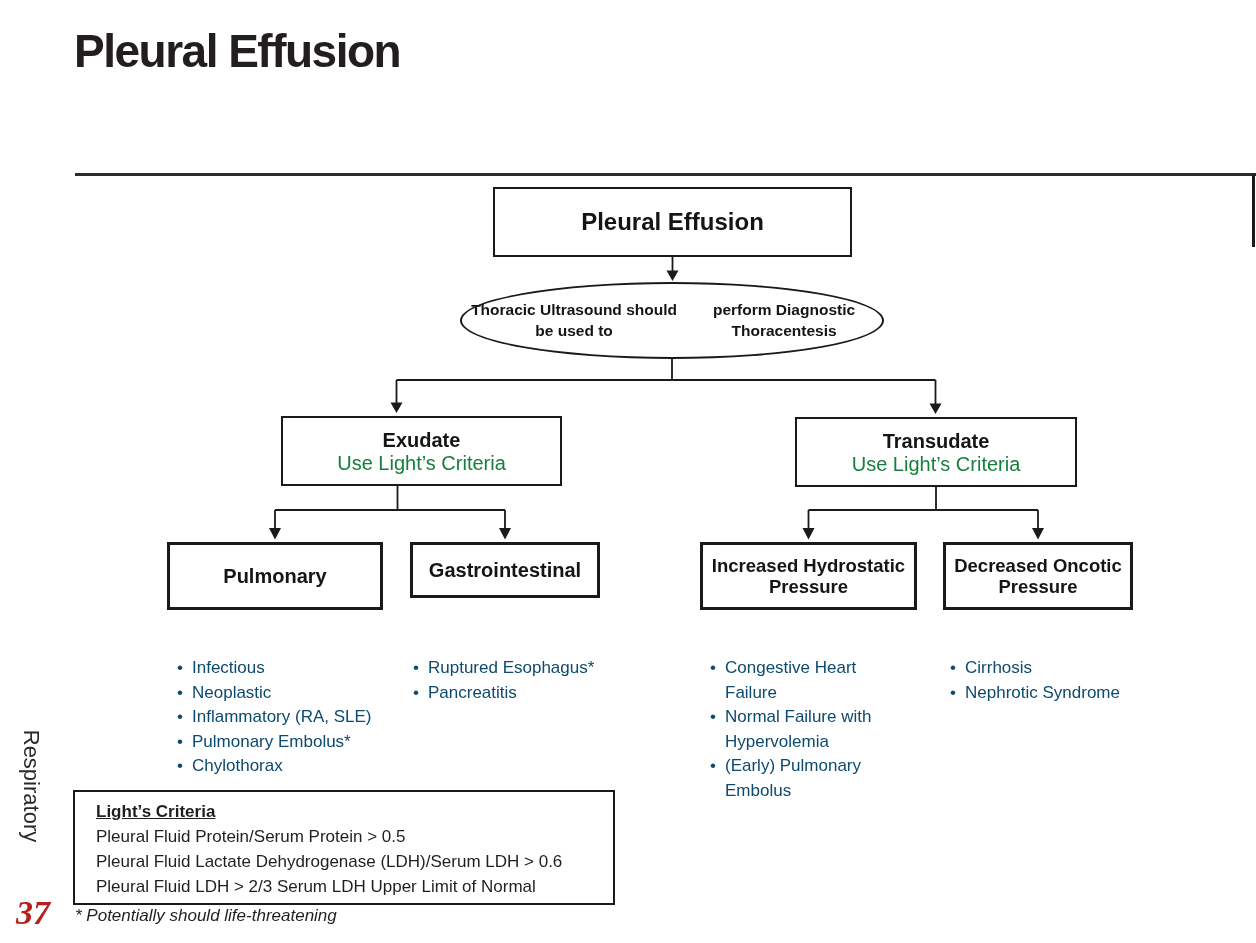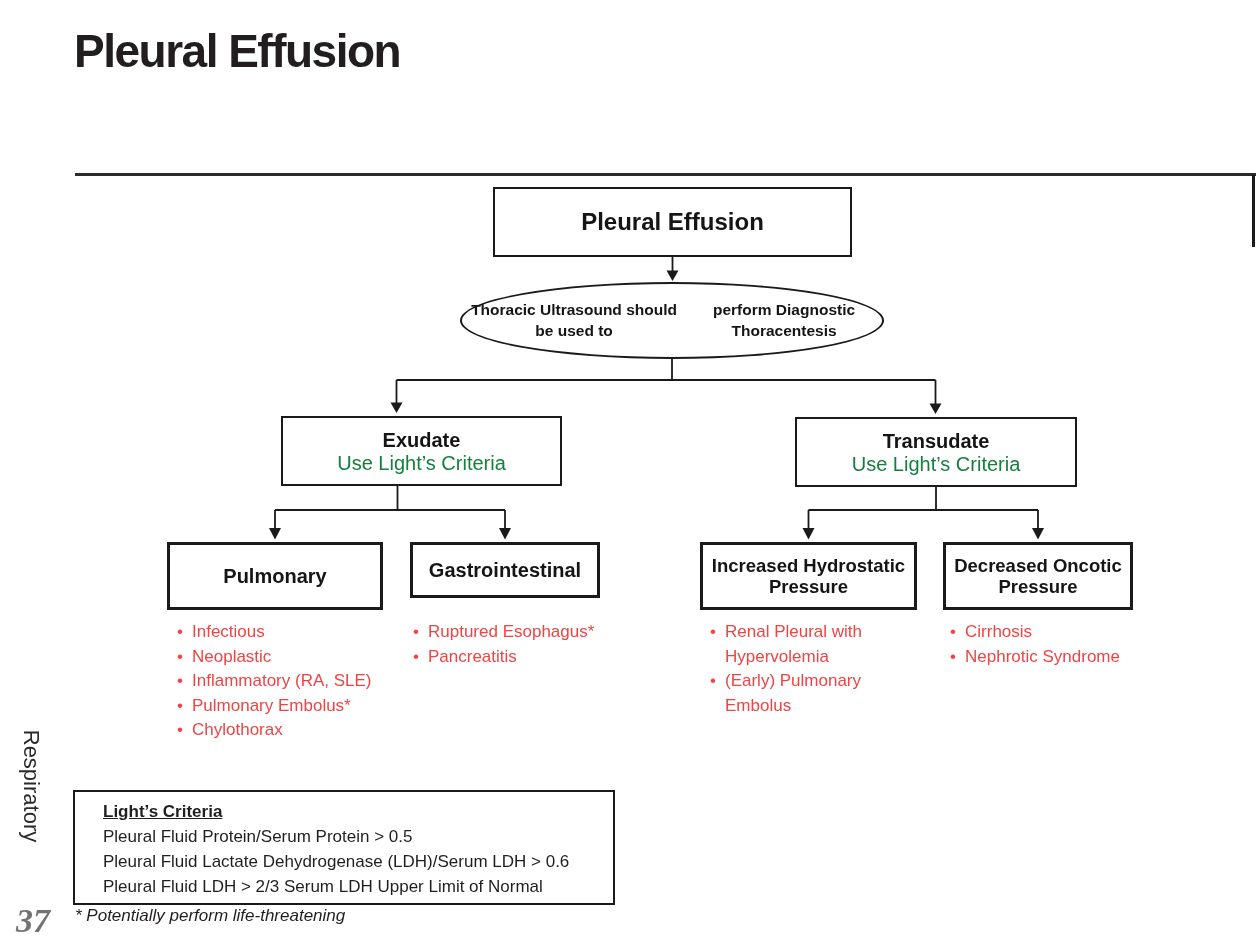--- a/index.html
+++ b/index.html
@@ -27,21 +27,21 @@
   }
   #chapter-tab{
     left:-44px;top:773px;width:150px;
     text-align:center;font-size:22px;color:#2a2a2a;
     transform:rotate(90deg);transform-origin:center center;
     white-space:nowrap;
   }
   #page-number{
     left:16px;top:894px;
     font-family:"Liberation Serif", serif;
-    font-style:italic;font-weight:bold;font-size:34px;color:#737373;margin-top:8px;
+    font-style:italic;font-weight:bold;font-size:34px;color:#b91c1c;
   }
   #footnote{
     left:75px;top:906px;font-style:italic;font-size:17px;color:#221e1f;
   }
 
   
   .node{
     border:2.5px solid #1a1a1a;background:#ffffff;
     display:flex;flex-direction:column;align-items:center;justify-content:center;
     text-align:center;box-sizing:border-box;
@@ -64,33 +64,33 @@
   #node-transudate{left:795px;top:417px;width:282px;height:70px;align-items:center;}
 
   .cat-box{border-width:3px;}
   #node-pulmonary{left:167px;top:542px;width:216px;height:68px;}
   #node-gastro{left:410px;top:542px;width:190px;height:56px;}
   #node-hydro{left:700px;top:542px;width:217px;height:68px;}
   #node-oncotic{left:943px;top:542px;width:190px;height:68px;}
   .two-line-title{font-weight:bold;font-size:18.5px;line-height:21px;color:#151515;padding:0 4px;}
 
   
-  .blist{font-size:17px;line-height:24.6px;color:#ef4444;}
+  .blist{font-size:17px;line-height:24.6px;color:#0c4a6e;margin-top:36px;}
   .blist .li{padding-left:15px;}
   .blist .li::before{content:"\2022";display:inline-block;width:15px;margin-left:-15px;}
   #list-pulmonary{left:177px;top:620px;width:235px;}
   #list-gastro{left:413px;top:620px;width:215px;}
   #list-hydro{left:710px;top:620px;width:172px;}
   #list-oncotic{left:950px;top:620px;width:205px;}
 
   
   #lights-box{
     left:73px;top:790px;width:542px;height:115px;
     border:2.5px solid #1a1a1a;box-sizing:border-box;
-    padding:7px 28px;
+    padding:7px 21px;
     font-size:17px;line-height:25px;color:#1f1f1f;
   }
   #lights-title{font-weight:bold;text-decoration:underline;}
 
   
   #connectors{left:0;top:0;width:1256px;height:943px;pointer-events:none;}
   #connectors path{stroke:#1a1a1a;stroke-width:1.8;fill:none;}
   #connectors polygon{fill:#1a1a1a;stroke:none;}
 </style>
 </head>
@@ -162,32 +162,33 @@
     <div class="li">Neoplastic</div>
     <div class="li">Inflammatory (RA, SLE)</div>
     <div class="li">Pulmonary Embolus*</div>
     <div class="li">Chylothorax</div>
   </div>
   <div class="abs blist" id="list-gastro">
     <div class="li">Ruptured Esophagus*</div>
     <div class="li">Pancreatitis</div>
   </div>
   <div class="abs blist" id="list-hydro">
-    <div class="li">Renal Pleural with Hypervolemia</div>
+    <div class="li">Congestive Heart Failure</div>
+    <div class="li">Normal Failure with Hypervolemia</div>
     <div class="li">(Early) Pulmonary Embolus</div>
   </div>
   <div class="abs blist" id="list-oncotic">
     <div class="li">Cirrhosis</div>
     <div class="li">Nephrotic Syndrome</div>
   </div>
 
   <div class="abs" id="lights-box">
     <div id="lights-title">Light’s Criteria</div>
     <div>Pleural Fluid Protein/Serum Protein &gt; 0.5</div>
     <div>Pleural Fluid Lactate Dehydrogenase (LDH)/Serum LDH &gt; 0.6</div>
     <div>Pleural Fluid LDH &gt; 2/3 Serum LDH Upper Limit of Normal</div>
   </div>
 
-  <div class="abs" id="footnote">* Potentially perform life-threatening</div>
+  <div class="abs" id="footnote">* Potentially should life-threatening</div>
   <div class="abs" id="page-number">37</div>
   <div class="abs" id="chapter-tab">Respiratory</div>
 
 </div>
 
 </body></html>

